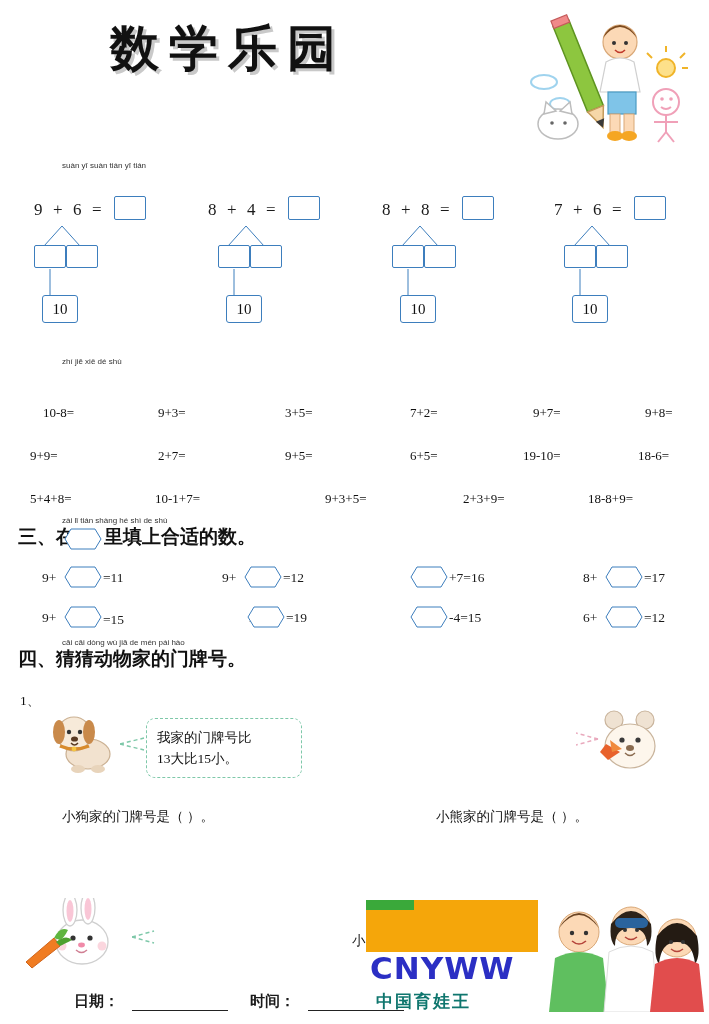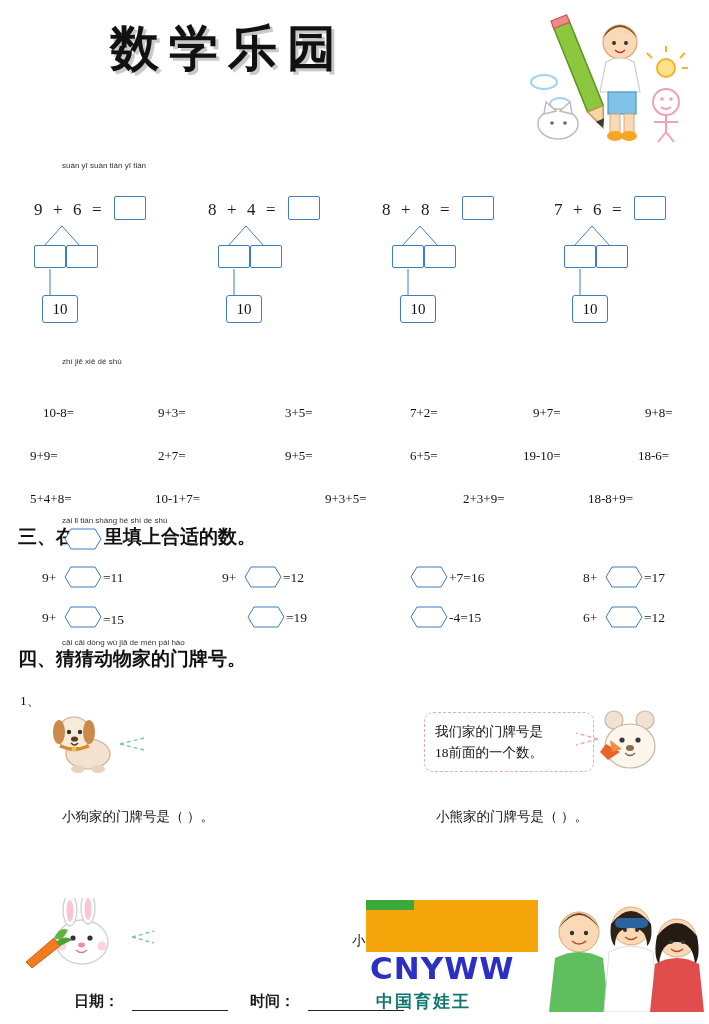--- a/index.html
+++ b/index.html
@@ -316,23 +316,23 @@
     <path d="M23 37 q3.5 4 7 0" stroke="#5a3a22" stroke-width="1.4" fill="none"></path>
     <path d="M12 40 q14 6 29 0" stroke="#d88b2c" stroke-width="3.5" fill="none"></path>
     <circle cx="26" cy="43" r="2.4" fill="#f5c542"></circle>
     <ellipse cx="30" cy="63" rx="7" ry="4" fill="#e8d4bb"></ellipse>
     <ellipse cx="50" cy="63" rx="7" ry="4" fill="#e8d4bb"></ellipse>
   </svg>
   <svg style="position:absolute;left:120px;top:735px;" width="26" height="18">
     <polyline points="0,9 24,3" fill="none" stroke="#7ec8a9" stroke-width="1.5" stroke-dasharray="4 3"></polyline>
     <polyline points="0,9 24,15" fill="none" stroke="#7ec8a9" stroke-width="1.5" stroke-dasharray="4 3"></polyline>
   </svg>
-
-  <div class="bubble pink" style="left:424px;top:712px;width:148px;white-space:pre-line;">我们家的门牌号是
-18前面的一个数。</div>
+  <div class="bubble" style="left:146px;top:718px;width:134px;white-space:pre-line;">我家的门牌号比
+13大比15小。</div>
+
   <svg style="position:absolute;left:576px;top:730px;" width="24" height="18">
     <polyline points="22,9 0,3" fill="none" stroke="#e9a9bd" stroke-width="1.5" stroke-dasharray="4 3"></polyline>
     <polyline points="22,9 0,15" fill="none" stroke="#e9a9bd" stroke-width="1.5" stroke-dasharray="4 3"></polyline>
   </svg>
   <svg class="clipart" style="left:598px;top:702px;" width="72" height="70">
     <circle cx="16" cy="18" r="9" fill="#efe2d2" stroke="#c9b49c" stroke-width="1.2"></circle>
     <circle cx="47" cy="18" r="9" fill="#efe2d2" stroke="#c9b49c" stroke-width="1.2"></circle>
     <ellipse cx="32" cy="44" rx="25" ry="22" fill="#fdf6ec" stroke="#c9b49c" stroke-width="1.2"></ellipse>
     <circle cx="24" cy="38" r="2.6" fill="#3a3a3a"></circle>
     <circle cx="40" cy="38" r="2.6" fill="#3a3a3a"></circle>

